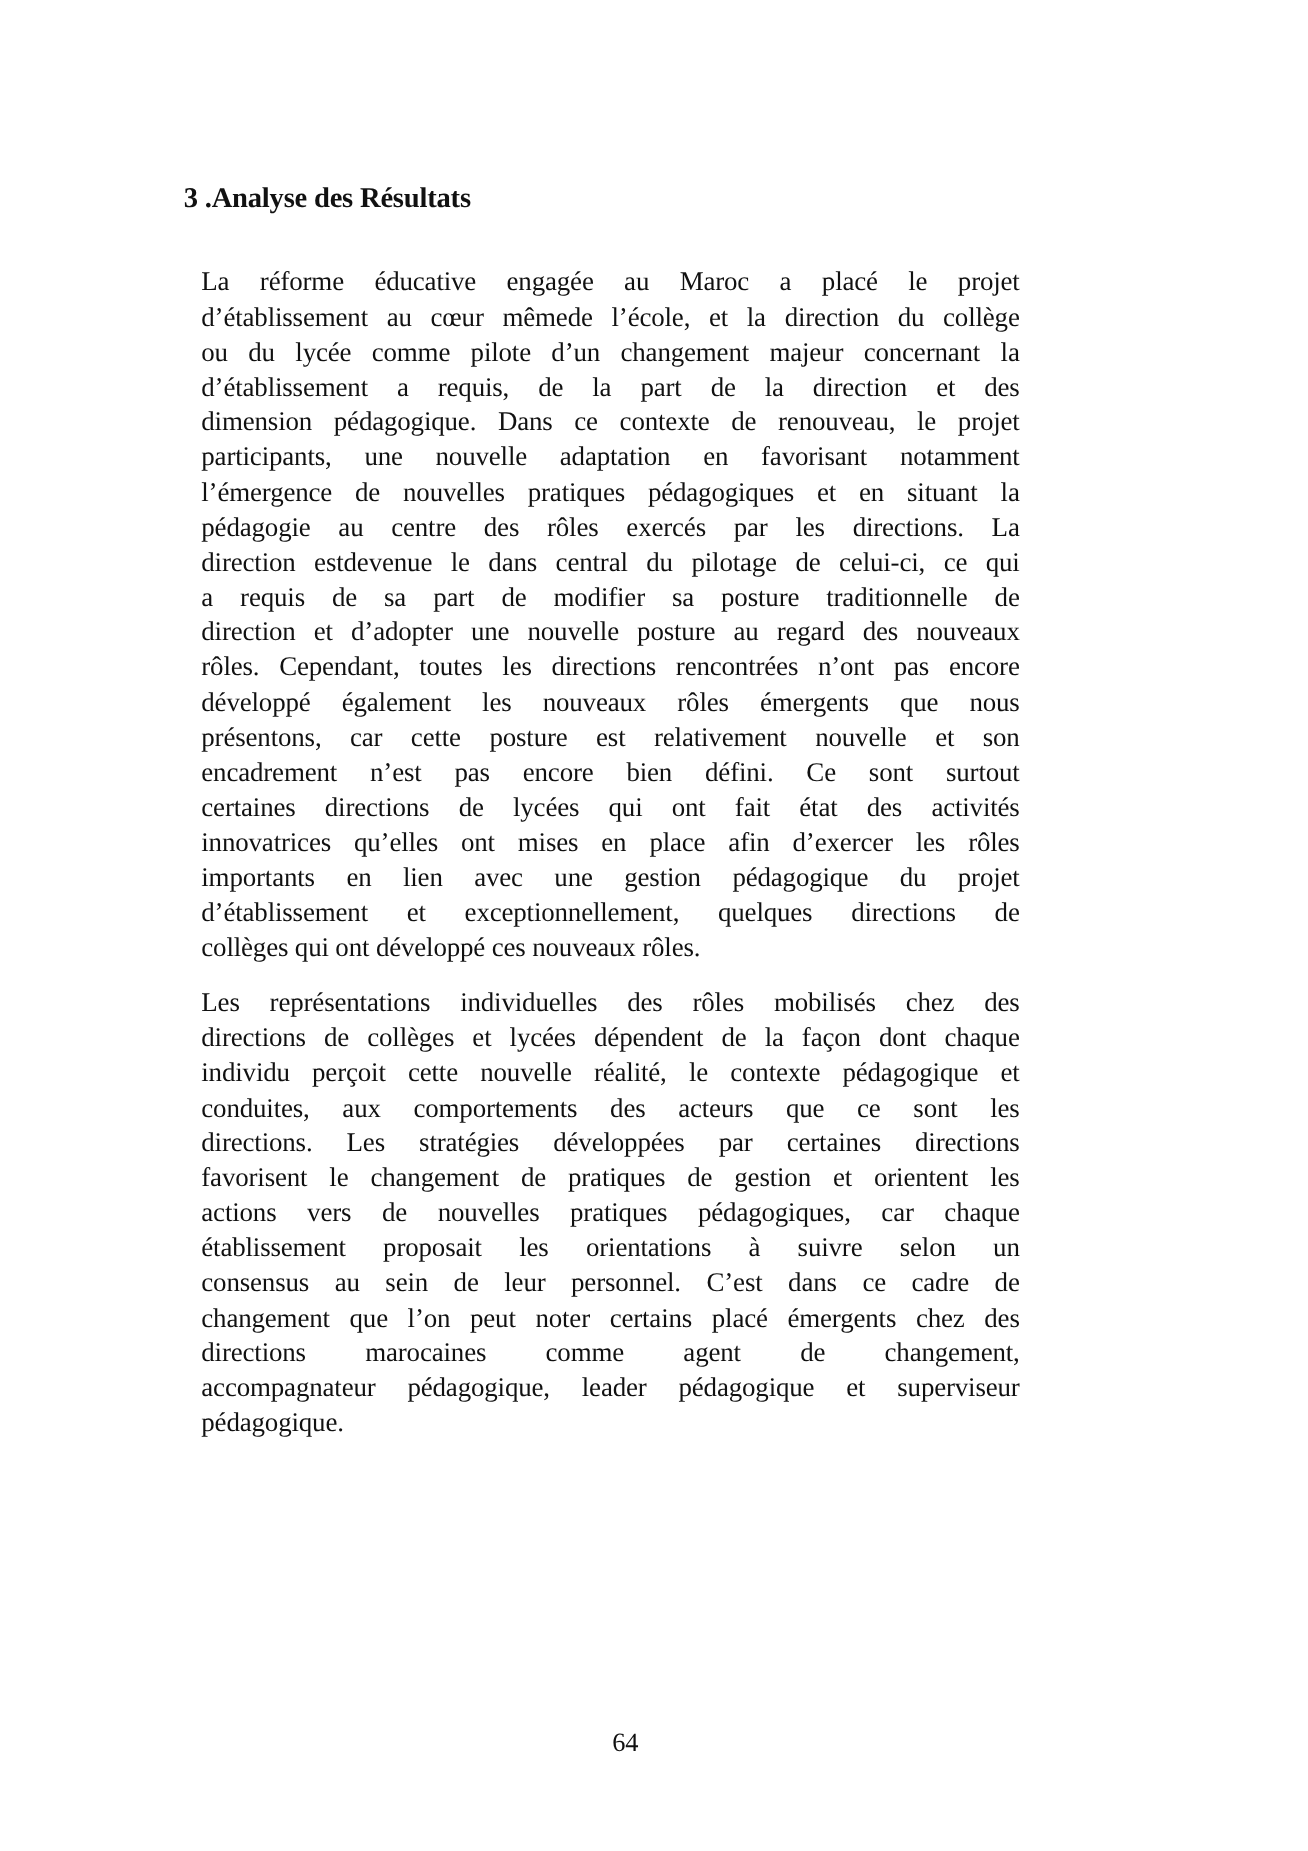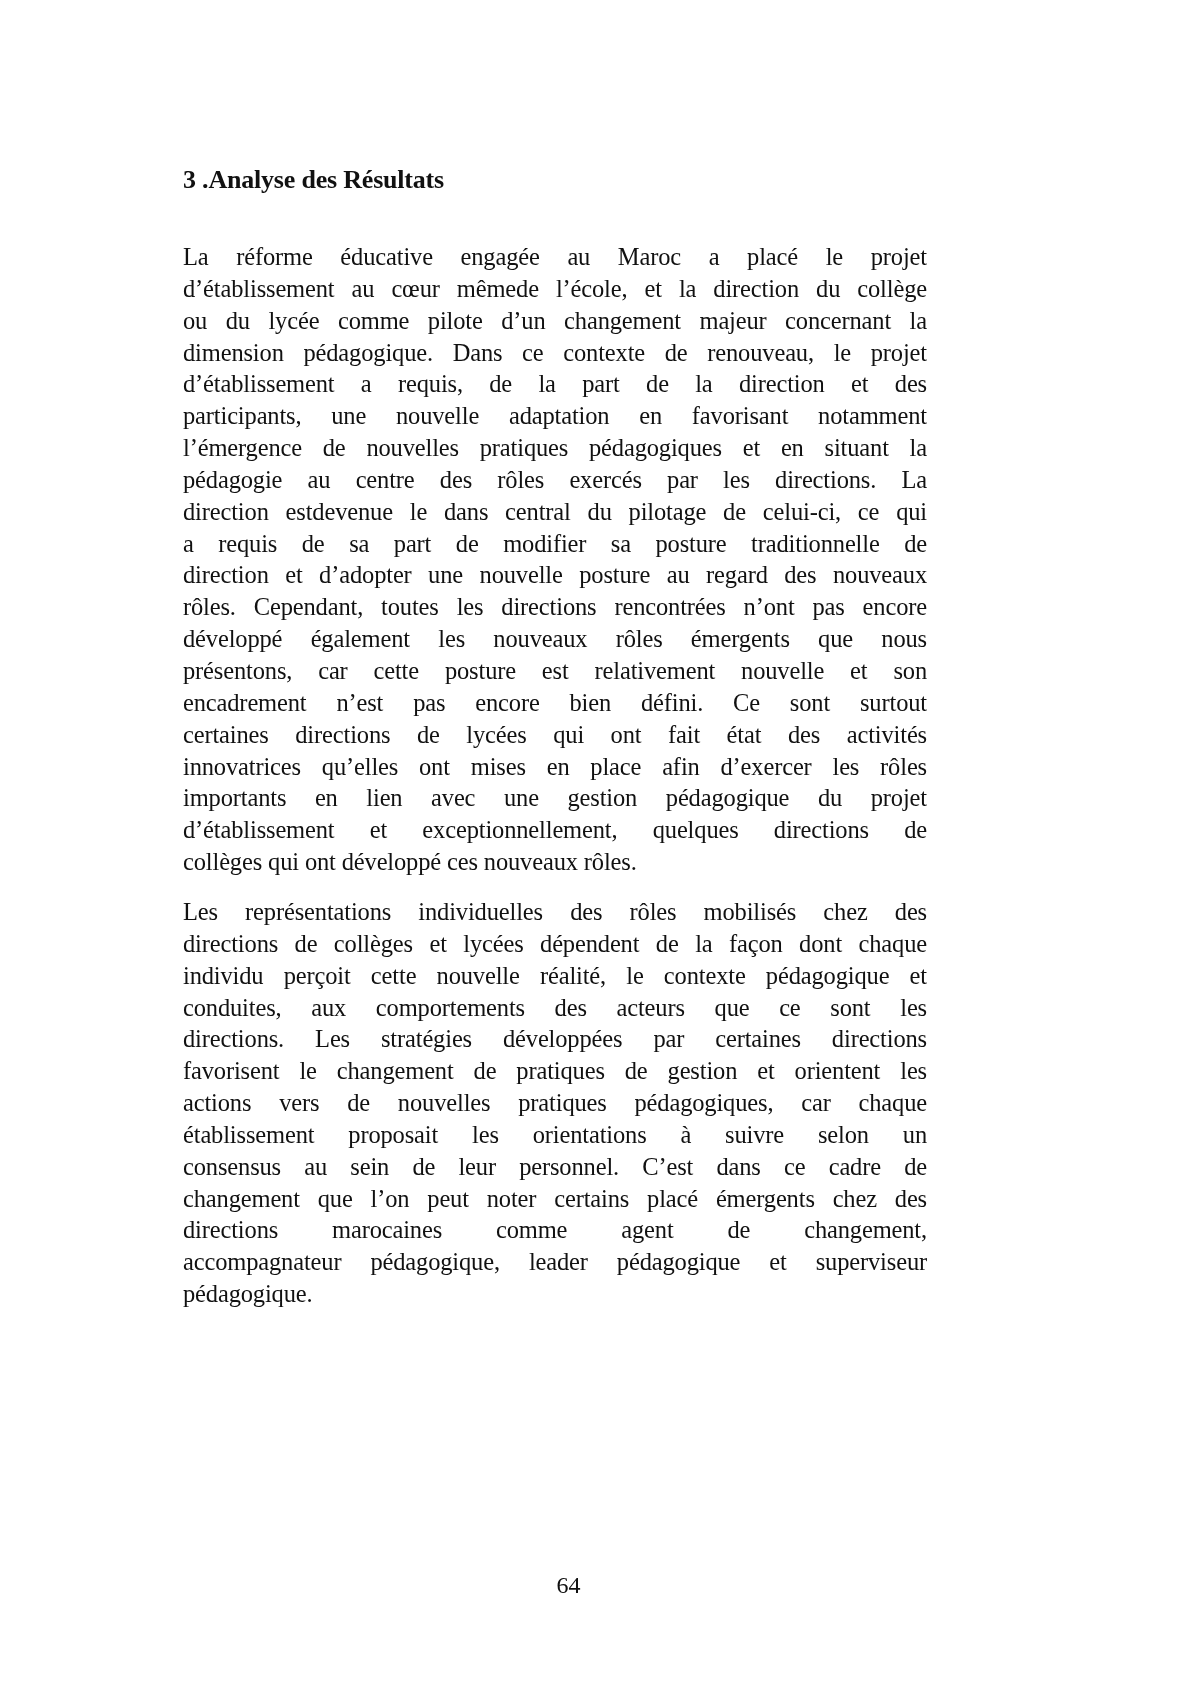--- a/index.html
+++ b/index.html
@@ -10,21 +10,21 @@
     body {
       width: 1189px;
       height: 1683px;
       position: relative;
       overflow: hidden;
       font-family: "Liberation Serif", "DejaVu Serif", serif;
       color: #111111;
     }
     .heading {
       position: absolute;
-      left: 183px;
+      left: 167px;
       top: 163px;
       font-size: 26px;
       font-weight: bold;
       margin: 0;
       line-height: 34px;
       letter-spacing: -0.2px;
     }
     .para {
       position: absolute;
       left: 183px;
@@ -57,22 +57,22 @@
   </style>
 </head>
 <body>
 
 <h1 class="heading">3 .Analyse des Résultats</h1>
 
 <div class="para" style="top:227px;margin-top:14px;">
   <span class="line">La réforme éducative engagée au Maroc a placé le projet</span>
   <span class="line">d’établissement au cœur mêmede l’école, et la direction du collège</span>
   <span class="line">ou du lycée comme pilote d’un changement majeur concernant la</span>
+  <span class="line">d’établissement a requis, de la part de la direction et des</span>
   <span class="line">dimension pédagogique. Dans ce contexte de renouveau, le projet</span>
-  <span class="line">d’établissement a requis, de la part de la direction et des</span>
   <span class="line">participants, une nouvelle adaptation en favorisant notamment</span>
   <span class="line">l’émergence de nouvelles pratiques pédagogiques et en situant la</span>
   <span class="line">pédagogie au centre des rôles exercés par les directions. La</span>
   <span class="line">direction estdevenue le dans central du pilotage de celui-ci, ce qui</span>
   <span class="line">a requis de sa part de modifier sa posture traditionnelle de</span>
   <span class="line">direction et d’adopter une nouvelle posture au regard des nouveaux</span>
   <span class="line">rôles. Cependant, toutes les directions rencontrées n’ont pas encore</span>
   <span class="line">développé également les nouveaux rôles émergents que nous</span>
   <span class="line">présentons, car cette posture est relativement nouvelle et son</span>
   <span class="line">encadrement n’est pas encore bien défini. Ce sont surtout</span>

